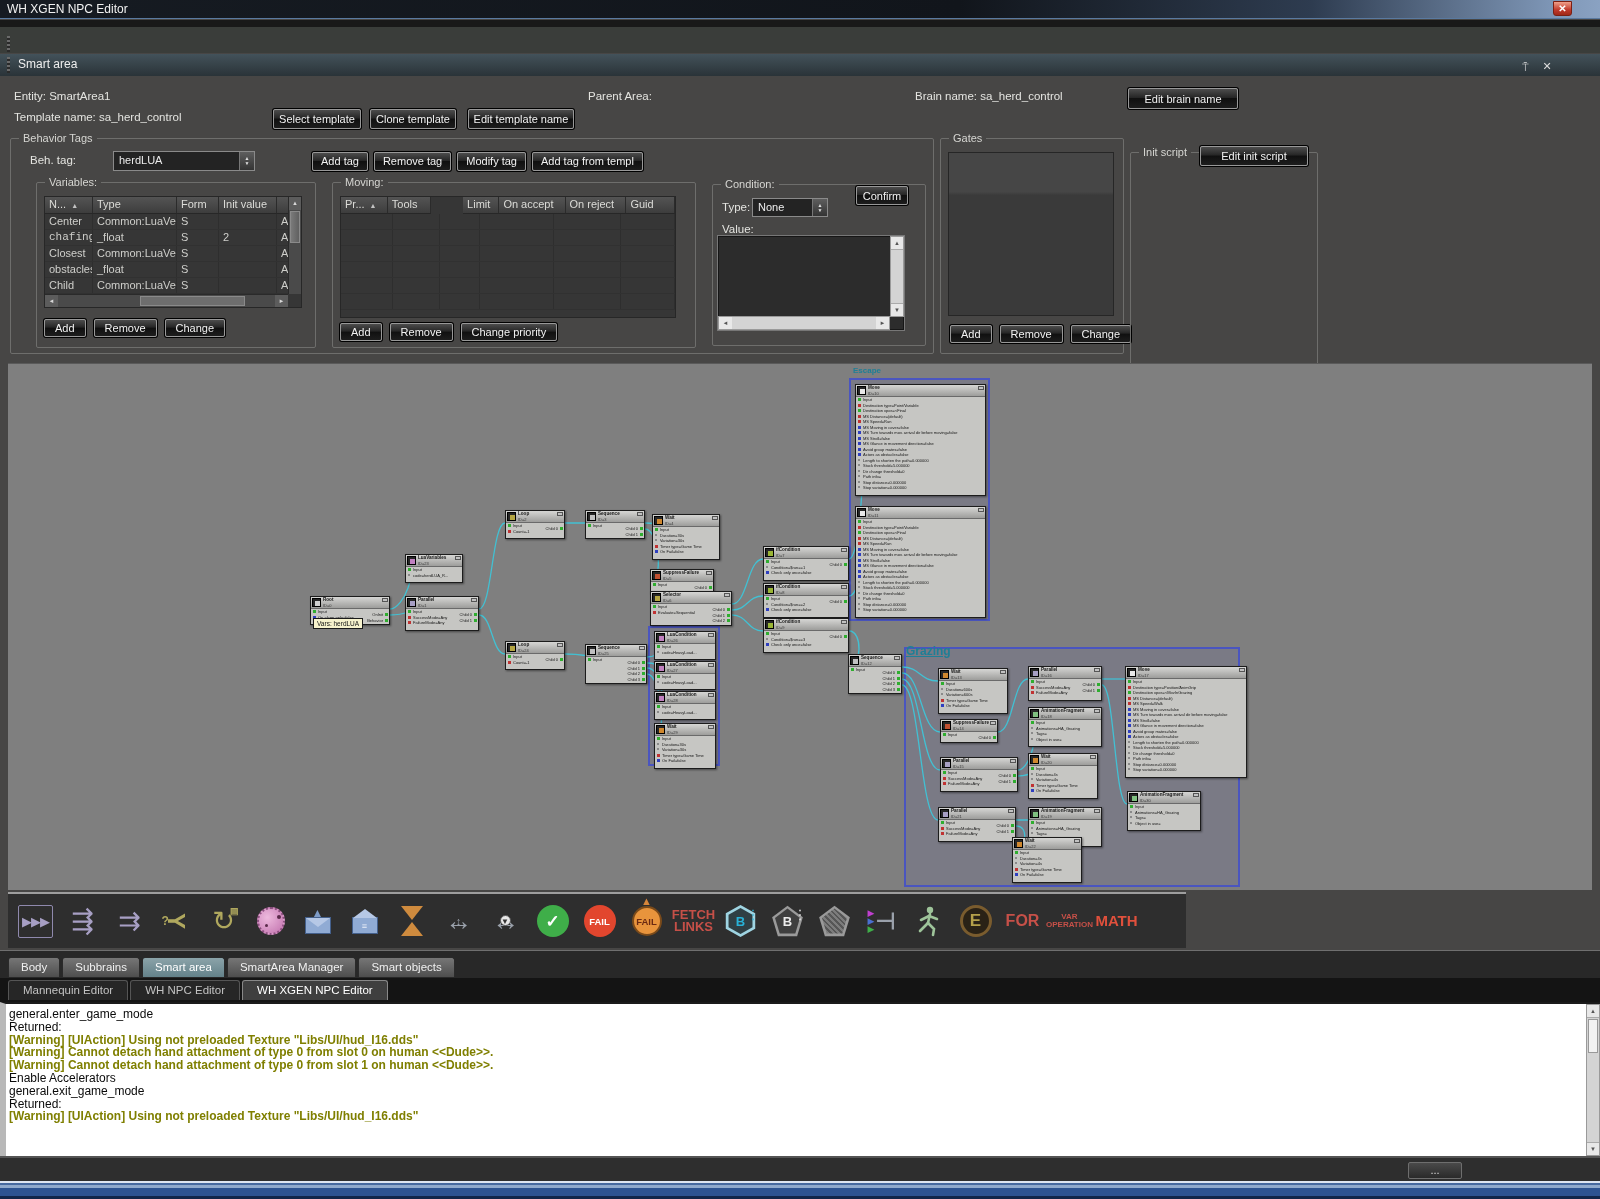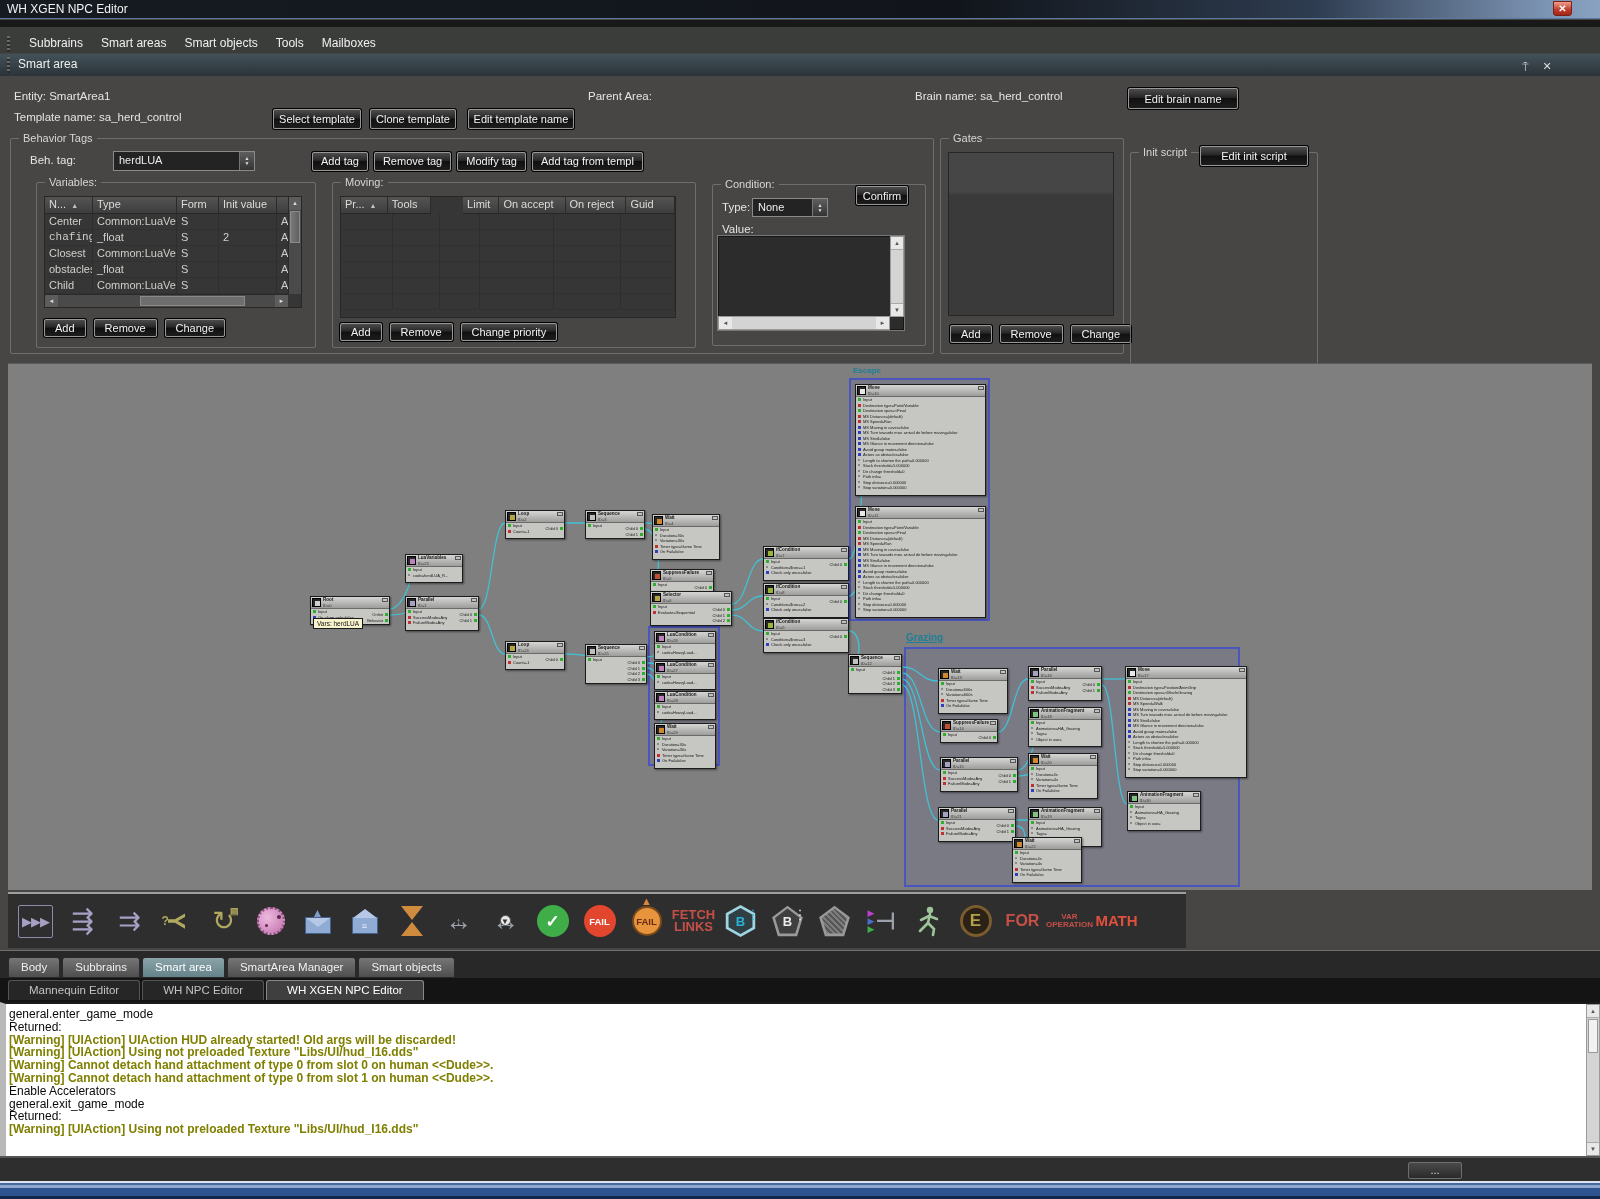--- a/index.html
+++ b/index.html
@@ -129,21 +129,21 @@
   .merge .arrs{display:flex;flex-direction:column;line-height:8px;font-size:9px;}
   .merge .brk{font-size:23px;font-weight:bold;color:#9aa1ab;margin-left:1px;}
 
   
   #panel-tab-strip{position:absolute;left:0;top:950px;width:1600px;height:28px;background:#282828;border-top:1px solid #6f6f6f;}
   .ptab{position:relative;display:inline-block;margin-left:2px;margin-top:6px;padding:3px 12px 4px;
     background:linear-gradient(#767676,#4e4e4e);border:1px solid #2a2a2a;border-bottom:none;
     border-radius:3px 3px 0 0;color:#f0f0f0;font-size:11.5px;}
   .ptab.active{background:linear-gradient(#8ba3a9,#64828a);color:#fff;}
   #editor-tab-strip{position:absolute;left:0;top:978px;width:1600px;height:24px;background:#141414;}
-  .etab{display:inline-block;margin-left:2px;margin-top:2px;padding:3px 20px 4px;background:#262626;
+  .etab{display:inline-block;margin-left:2px;margin-top:2px;padding:3px 14px 4px;background:#262626;
     border:1px solid #555;border-bottom:none;border-radius:3px 3px 0 0;color:#c2c2c2;font-size:11.5px;}
   .etab.active{background:#3f3f3f;color:#fff;border-color:#888;}
 
   
   #console{position:absolute;left:0;top:1002px;width:1600px;height:154px;background:#fff;
     border-top:2px solid #1a1a1a;border-left:6px solid #b8b8b8;overflow:hidden;}
   .cline{font-size:12px;line-height:12.8px;color:#0a0a0a;white-space:nowrap;padding-left:3px;}
   .cline.warn{color:#7f7f00;font-weight:bold;}
 
   
@@ -158,21 +158,20 @@
 
 <div id="stage">
 
   <div id="titlebar">
     <span>WH XGEN NPC Editor</span>
     <div id="win-close">✕</div>
   </div>
 
   <div id="menubar">
     <div class="grip" style="top:9px"></div>
-    <div class="inner" style="top:3px"><span class="menu-item">Subbrains</span><span class="menu-item">Smart areas</span><span class="menu-item">Smart objects</span><span class="menu-item">Tools</span><span class="menu-item">Mailboxes</span></div>
   </div>
 
   <div id="panelheader">
     <div class="grip" style="top:3px"></div>
     <span class="ph-title">Smart area</span>
     <div id="ph-pin">⍑</div>
     <div id="ph-close">✕</div>
   </div>
 
   <span class="lbl" style="left:14px;top:90px">Entity: SmartArea1</span>
@@ -360,21 +359,21 @@
     <span class="legend">Init script</span>
   </div>
   <div class="btn" style="left:1200px;top:146px;width:108px;height:20px">Edit init script</div>
 
   <div id="canvas">
       <div class="ggroup" style="left: 841px; top: 14px; width: 141px; height: 243px;"></div>
       <div class="ggroup-label" style="left: 845px; top: 2px; font-size: 8px;">Escape</div>
       <div class="ggroup" style="left: 640px; top: 262px; width: 72px; height: 140px;"></div>
       <div class="ggroup-label" style="left: 642px; top: 246px; font-size: 9.5px;">HEAVY LOAD</div>
       <div class="ggroup" style="left: 896px; top: 283px; width: 336px; height: 240px;"></div>
-      <div class="ggroup-label" style="left: 898px; top: 268px; font-size: 10px; text-decoration: underline;">Grazing</div>
+      <div class="ggroup-label" style="left: 898px; top: 280px; font-size: 12px; text-decoration: underline;">Grazing</div>
       <svg width="1584" height="527" id="edges">
         <path d="M382,245 C396,245 411,203 397,203" fill="none" stroke="#3cc8dc" stroke-width="1.3" opacity="0.9"></path>
         <path d="M382,251 C396,251 411,245 397,245" fill="none" stroke="#3cc8dc" stroke-width="1.3" opacity="0.9"></path>
         <path d="M471,245 C484,245 484,159 497,159" fill="none" stroke="#3cc8dc" stroke-width="1.3" opacity="0.9"></path>
         <path d="M471,251 C484,251 484,290 497,290" fill="none" stroke="#3cc8dc" stroke-width="1.3" opacity="0.9"></path>
         <path d="M557,159 C571,159 591,159 577,159" fill="none" stroke="#3cc8dc" stroke-width="1.3" opacity="0.9"></path>
         <path d="M637,159 C651,159 658,163 644,163" fill="none" stroke="#3cc8dc" stroke-width="1.3" opacity="0.9"></path>
         <path d="M637,165 C651,165 656,218 642,218" fill="none" stroke="#3cc8dc" stroke-width="1.3" opacity="0.9"></path>
         <path d="M706,218 C680,218 668,240 642,240" fill="none" stroke="#3cc8dc" stroke-width="1.3" opacity="0.9"></path>
         <path d="M724,240 C739.5,240 739.5,195 755,195" fill="none" stroke="#3cc8dc" stroke-width="1.3" opacity="0.9"></path>
@@ -999,21 +998,20 @@
       <div style="margin-left:6px" id="ptabs"><span class="ptab">Body</span><span class="ptab">Subbrains</span><span class="ptab active">Smart area</span><span class="ptab">SmartArea Manager</span><span class="ptab">Smart objects</span></div>
     </div>
   <div id="editor-tab-strip">
       <div style="margin-left:6px" id="etabs"><span class="etab">Mannequin Editor</span><span class="etab">WH NPC Editor</span><span class="etab active">WH XGEN NPC Editor</span></div>
     </div>
 
   <div id="console">
     <div id="console-lines" style="padding-top:4px">
         <div class="cline">general.enter_game_mode</div>
         <div class="cline">Returned:</div>
-        <div class="cline warn">[Warning] [UIAction] UIAction HUD already started! Old args will be discarded!</div>
         <div class="cline warn">[Warning] [UIAction] Using not preloaded Texture "Libs/UI/hud_I16.dds"</div>
         <div class="cline warn">[Warning] Cannot detach hand attachment of type 0 from slot 0 on human &lt;&lt;Dude&gt;&gt;.</div>
         <div class="cline warn">[Warning] Cannot detach hand attachment of type 0 from slot 1 on human &lt;&lt;Dude&gt;&gt;.</div>
         <div class="cline">Enable Accelerators</div>
         <div class="cline">general.exit_game_mode</div>
         <div class="cline">Returned:</div>
         <div class="cline warn">[Warning] [UIAction] Using not preloaded Texture "Libs/UI/hud_I16.dds"</div>
       </div>
     <div class="lsb-v" style="right:0;top:0;height:152px">
       <div class="arr">▲</div>

